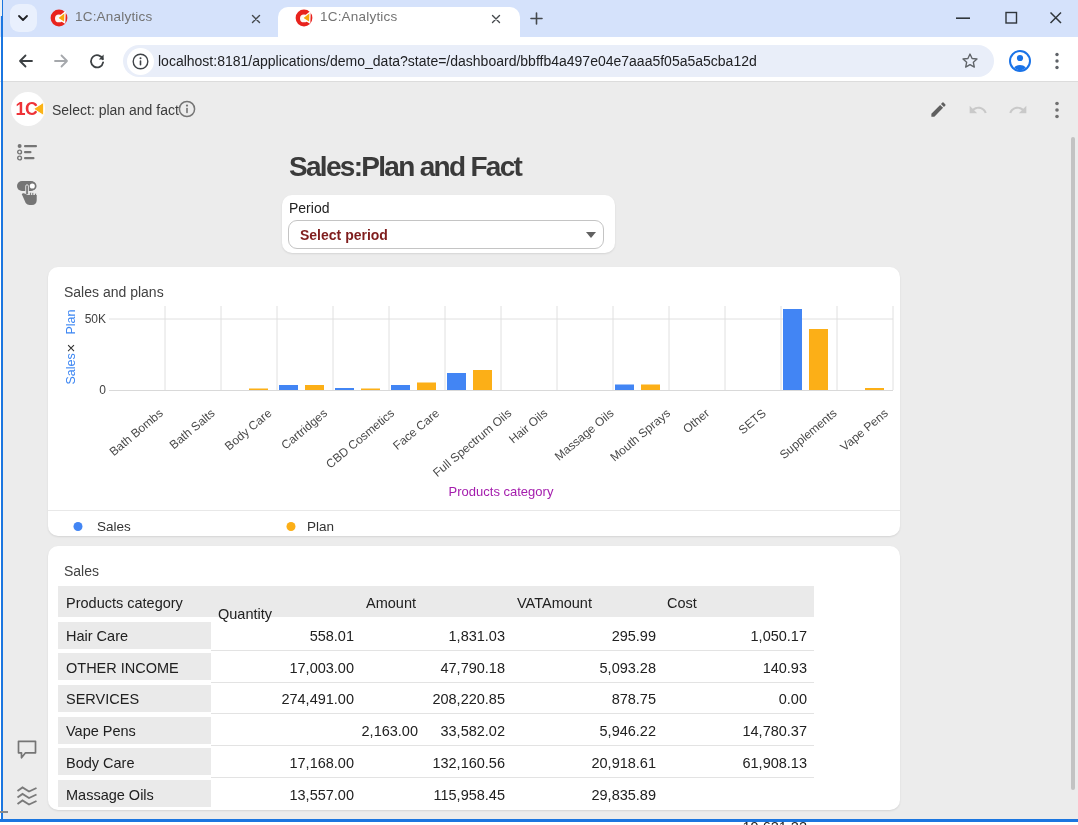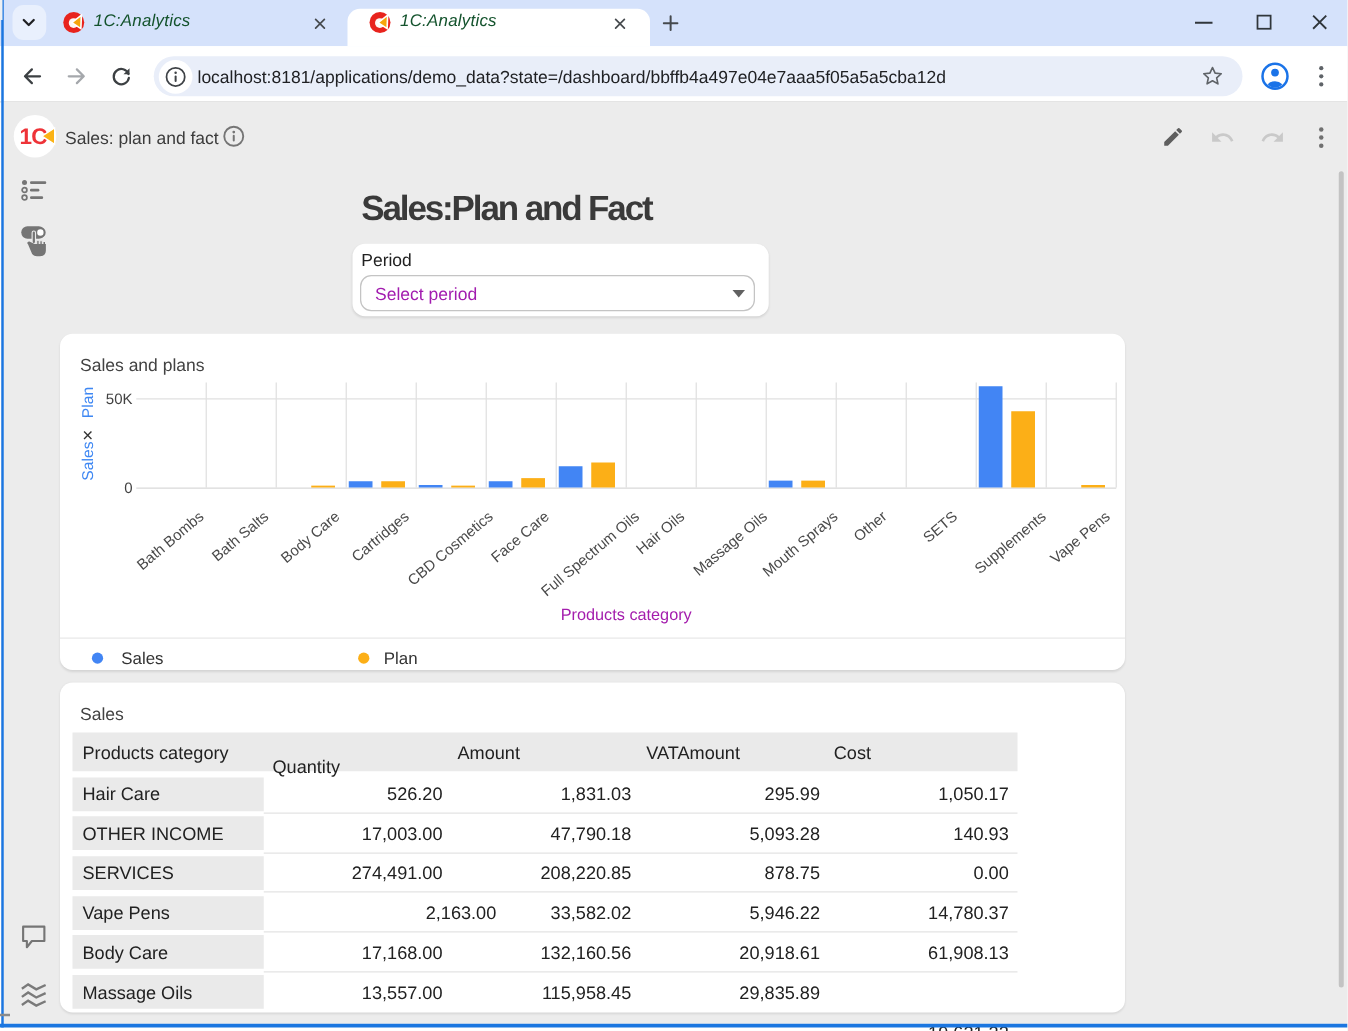--- a/index.html
+++ b/index.html
@@ -3,21 +3,21 @@
 <meta charset="utf-8">
 <style>
   html,body{margin:0;padding:0;}
   body{width:1078px;height:825px;position:relative;overflow:hidden;background:#fff;
        font-family:"Liberation Sans", sans-serif;}
   .abs{position:absolute;}
   
   #tabstrip{left:0;top:0;width:1078px;height:37px;background:#d5e2fb;}
   #toolbar{left:0;top:37px;width:1078px;height:44px;background:#fff;border-bottom:1px solid #dcdcdc;}
   #appbg{left:3px;top:82px;width:1075px;height:737px;background:#ececec;}
-  .tabtitle{font-size:13.5px;color:#14532d;letter-spacing:0.2px;font-style:italic;}
+  .tabtitle{font-size:13.5px;color:#737373;letter-spacing:0.2px;}
   #pill{left:123px;top:45px;width:871px;height:32px;border-radius:16px;background:#e9eef9;}
   #urltext{left:158px;top:53px;font-size:14px;color:#202124;}
   .hd{font-size:14.5px;color:#212121;}
   .cell{font-size:14.5px;color:#212121;}
   .num{text-align:right;}
   .card{position:absolute;background:#fff;border-radius:10px;box-shadow:0 1px 2px rgba(0,0,0,0.10);}
 </style>
 </head>
 <body>
 
@@ -98,21 +98,21 @@
     <circle cx="5" cy="15.5" r="1.7" fill="#5f6368"></circle>
   </svg>
 
   <div id="appbg" class="abs"></div>
 
   <div class="abs" style="left:11px;top:92px;width:34px;height:34px;border-radius:50%;background:#fff;"></div>
   <svg class="abs" style="left:11px;top:92px" width="34" height="34" viewBox="0 0 34 34">
     <text x="4.5" y="23.2" font-size="18" font-weight="bold" fill="#ee3338" font-family="Liberation Sans" letter-spacing="-0.5">1C</text>
     <polygon points="32.7,10.3 32.7,23.5 22.5,16.9" fill="#fbb316" stroke="#fff" stroke-width="1"></polygon>
   </svg>
-  <div class="abs" style="left:52px;top:102px;font-size:14px;color:#3c3c3c;">Sales: plan and fact</div>
+  <div class="abs" style="left:52px;top:102px;font-size:14px;color:#3c3c3c;">Select: plan and fact</div>
   <svg class="abs" style="left:178px;top:100px" width="18" height="18" viewBox="0 0 18 18">
     <circle cx="9" cy="9" r="7.6" fill="none" stroke="#757575" stroke-width="1.5"></circle>
     <circle cx="9" cy="5.6" r="1.1" fill="#757575"></circle>
     <rect x="8.2" y="7.8" width="1.6" height="5.4" rx="0.8" fill="#757575"></rect>
   </svg>
 
   <svg class="abs" style="left:929px;top:100px" width="19" height="19" viewBox="0 0 24 24">
     <path d="M3 17.25V21h3.75L17.81 9.94l-3.75-3.75L3 17.25zM20.71 7.04c.39-.39.39-1.02 0-1.41l-2.34-2.34a.9959.9959 0 0 0-1.41 0l-1.83 1.83 3.75 3.75 1.83-1.83z" fill="#5f5f5f"></path>
   </svg>
   <svg class="abs" style="left:967px;top:100px" width="22" height="20" viewBox="0 0 24 24">
@@ -153,21 +153,21 @@
     <path d="M1.5 18 L6.5 14.5 L13 18.5 L20.5 15" fill="none" stroke="#7a7a7a" stroke-width="1.9"></path>
   </svg>
 
   <div class="abs" style="left:1071px;top:137px;width:4px;height:653px;border-radius:2px;background:#c3c3c3;"></div>
 
   <div class="abs" style="left:289px;top:151px;font-size:28px;font-weight:bold;color:#3a3a3a;letter-spacing:-1.7px;">Sales:Plan and Fact</div>
 
   <div class="card" style="left:282px;top:195px;width:333px;height:58px;"></div>
   <div class="abs" style="left:289px;top:200px;font-size:14px;color:#212121;">Period</div>
   <div class="abs" style="left:288px;top:220px;width:316px;height:29px;border:1px solid #c4c4c4;border-radius:9px;box-sizing:border-box;"></div>
-  <div class="abs" style="left:300px;top:227px;font-size:14px;color:#a21caf;">Select period</div>
+  <div class="abs" style="left:300px;top:227px;font-size:14px;color:#7f1d1d;font-weight:bold;">Select period</div>
   <svg class="abs" style="left:585px;top:231px" width="12" height="8" viewBox="0 0 12 8">
     <polygon points="1,1 11,1 6,7" fill="#616161"></polygon>
   </svg>
 
   <div class="card" style="left:48px;top:267px;width:852px;height:269px;"></div>
   <svg id="chart" class="abs" style="left:48px;top:267px" width="852" height="269" viewBox="0 0 852 269" font-family="Liberation Sans, sans-serif">
     <text x="16" y="30" font-size="14" fill="#424242">Sales and plans</text>
 
     <g stroke="#e0e0e0" stroke-width="1">
       <line x1="117" y1="39" x2="117" y2="123"></line>
@@ -244,21 +244,21 @@
 
     <div class="abs" style="left:58px;top:586px;width:756px;height:31px;background:#eaeaea;"></div>
     <div class="abs hd" style="left:66px;top:595px;">Products category</div>
     <div class="abs hd" style="left:218px;top:606px;">Quantity</div>
     <div class="abs hd" style="left:366px;top:595px;">Amount</div>
     <div class="abs hd" style="left:517px;top:595px;">VATAmount</div>
     <div class="abs hd" style="left:667px;top:595px;">Cost</div>
 
     <div class="abs" style="left:58px;top:621.5px;width:153px;height:27px;background:#eaeaea;"></div>
     <div class="abs cell" style="left:66px;top:628.0px;">Hair Care</div>
-    <div class="abs cell num" style="left:211px;top:628.0px;width:143px;">526.20</div>
+    <div class="abs cell num" style="left:211px;top:628.0px;width:143px;">558.01</div>
     <div class="abs cell num" style="left:362px;top:628.0px;width:143px;">1,831.03</div>
     <div class="abs cell num" style="left:513px;top:628.0px;width:143px;">295.99</div>
     <div class="abs cell num" style="left:664px;top:628.0px;width:143px;">1,050.17</div>
 
     <div class="abs" style="left:58px;top:653.2px;width:153px;height:27px;background:#eaeaea;"></div>
     <div class="abs" style="left:211px;top:650.0px;width:603px;height:1px;background:#e3e3e3;"></div>
     <div class="abs cell" style="left:66px;top:659.7px;">OTHER INCOME</div>
     <div class="abs cell num" style="left:211px;top:659.7px;width:143px;">17,003.00</div>
     <div class="abs cell num" style="left:362px;top:659.7px;width:143px;">47,790.18</div>
     <div class="abs cell num" style="left:513px;top:659.7px;width:143px;">5,093.28</div>
@@ -268,21 +268,21 @@
     <div class="abs" style="left:211px;top:681.7px;width:603px;height:1px;background:#e3e3e3;"></div>
     <div class="abs cell" style="left:66px;top:691.4px;">SERVICES</div>
     <div class="abs cell num" style="left:211px;top:691.4px;width:143px;">274,491.00</div>
     <div class="abs cell num" style="left:362px;top:691.4px;width:143px;">208,220.85</div>
     <div class="abs cell num" style="left:513px;top:691.4px;width:143px;">878.75</div>
     <div class="abs cell num" style="left:664px;top:691.4px;width:143px;">0.00</div>
 
     <div class="abs" style="left:58px;top:716.6px;width:153px;height:27px;background:#eaeaea;"></div>
     <div class="abs" style="left:211px;top:713.4px;width:603px;height:1px;background:#e3e3e3;"></div>
     <div class="abs cell" style="left:66px;top:723.1px;">Vape Pens</div>
-    <div class="abs cell num" style="left:206px;top:723.1px;width:143px;padding-left:48px;">2,163.00</div>
+    <div class="abs cell num" style="left:227px;top:723.1px;width:143px;padding-left:48px;">2,163.00</div>
     <div class="abs cell num" style="left:362px;top:723.1px;width:143px;">33,582.02</div>
     <div class="abs cell num" style="left:513px;top:723.1px;width:143px;">5,946.22</div>
     <div class="abs cell num" style="left:664px;top:723.1px;width:143px;">14,780.37</div>
 
     <div class="abs" style="left:58px;top:748.3px;width:153px;height:27px;background:#eaeaea;"></div>
     <div class="abs" style="left:211px;top:745.1px;width:603px;height:1px;background:#e3e3e3;"></div>
     <div class="abs cell" style="left:66px;top:754.8px;">Body Care</div>
     <div class="abs cell num" style="left:211px;top:754.8px;width:143px;">17,168.00</div>
     <div class="abs cell num" style="left:362px;top:754.8px;width:143px;">132,160.56</div>
     <div class="abs cell num" style="left:513px;top:754.8px;width:143px;">20,918.61</div>

